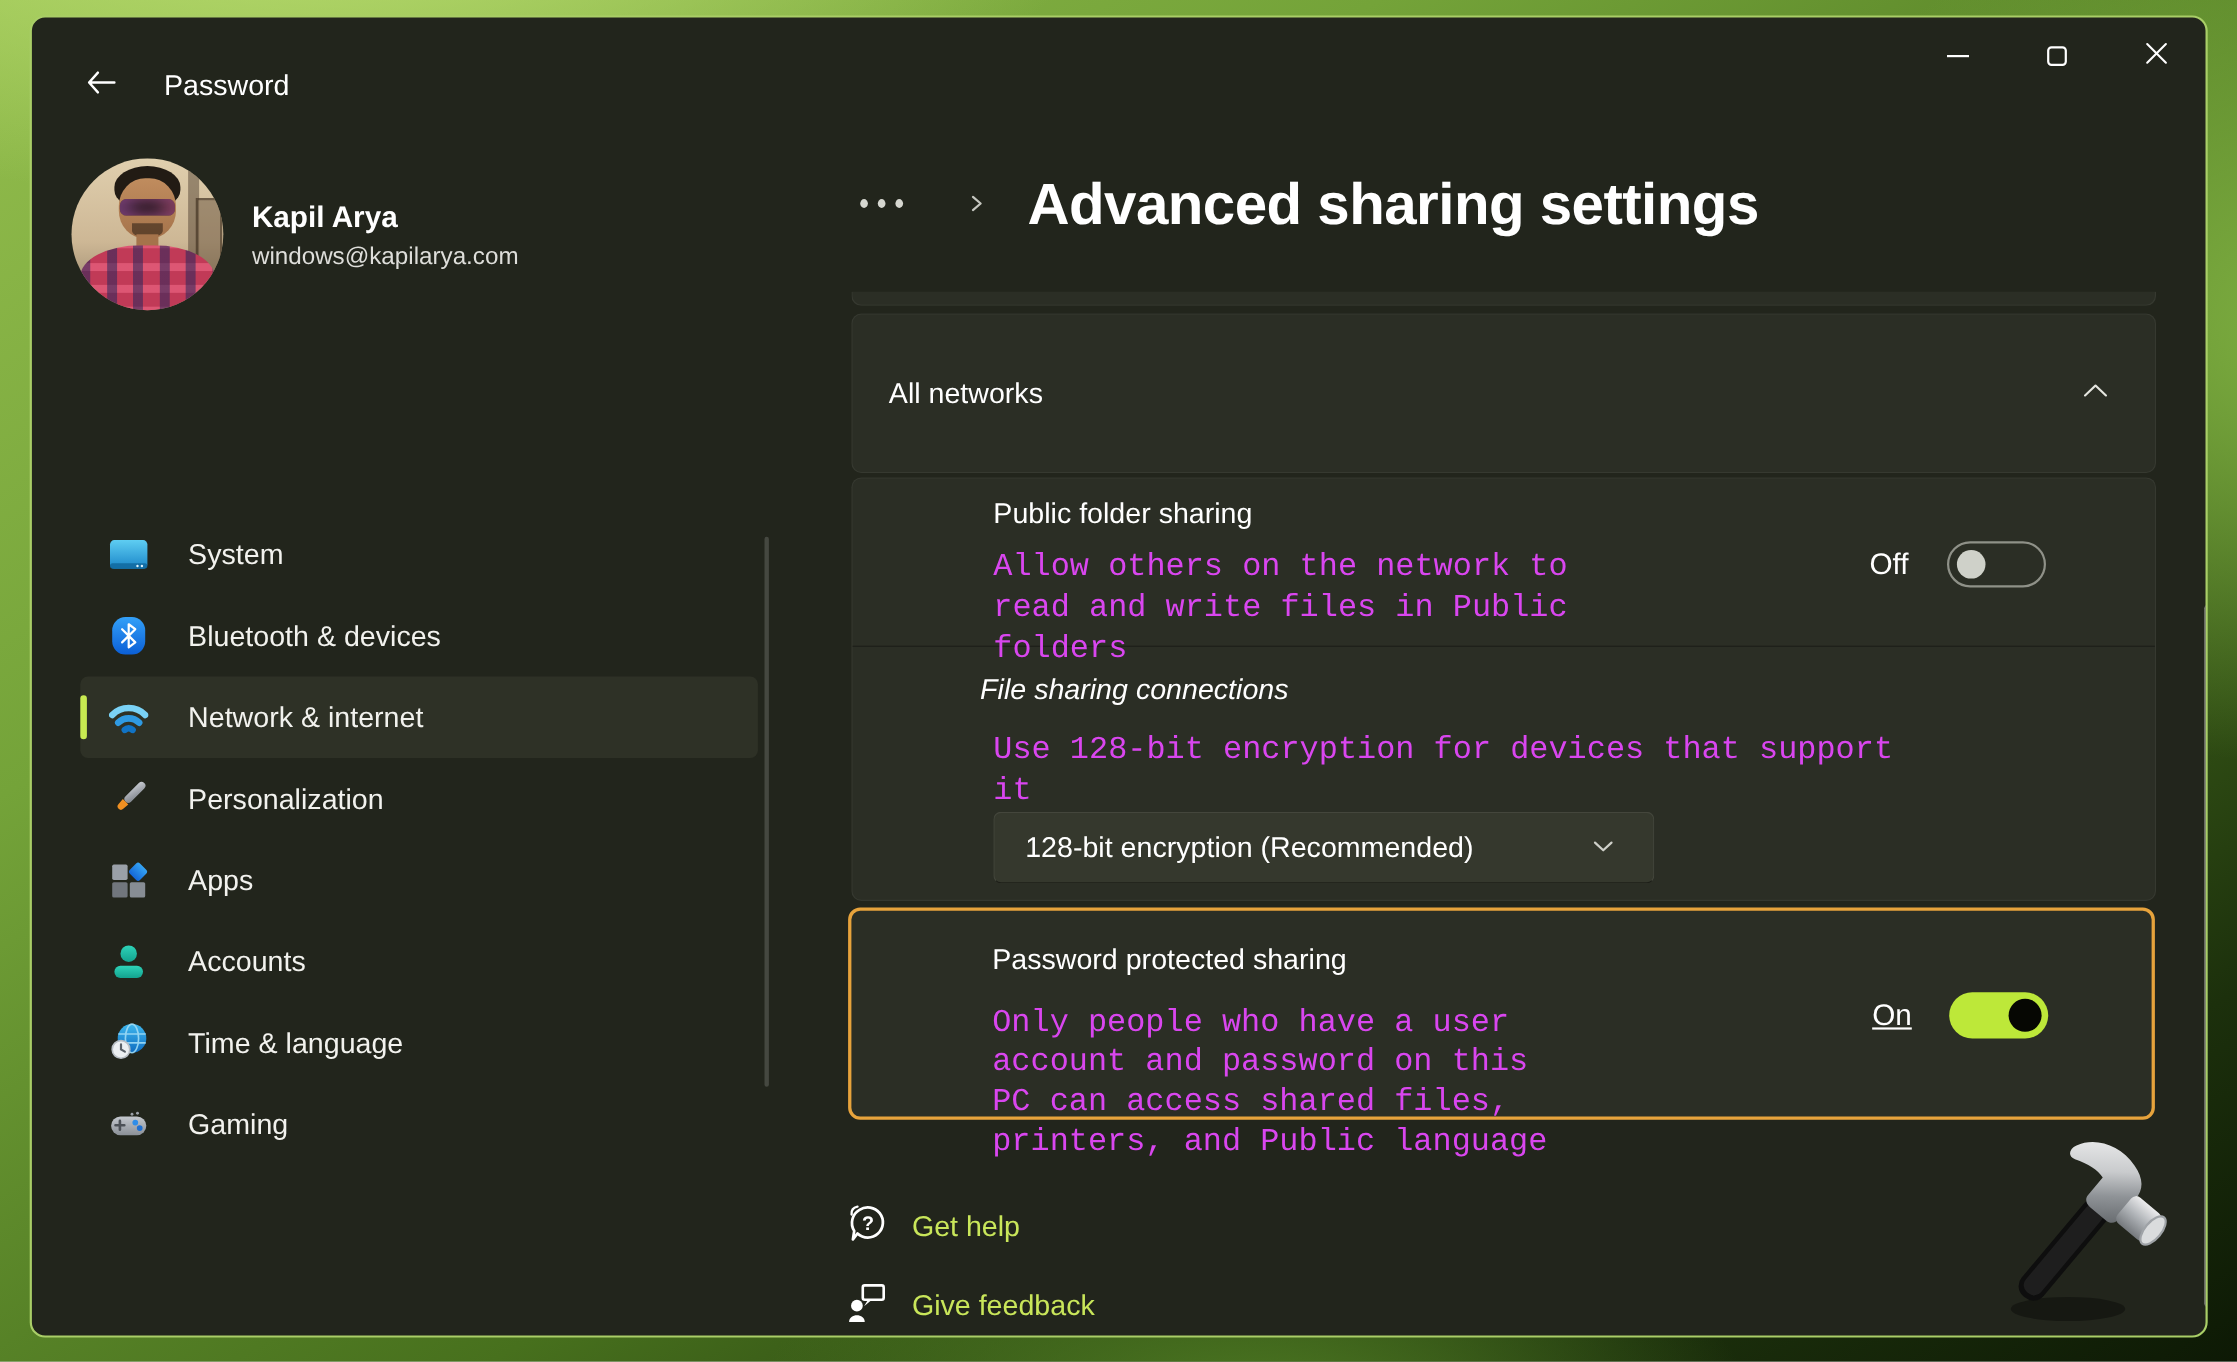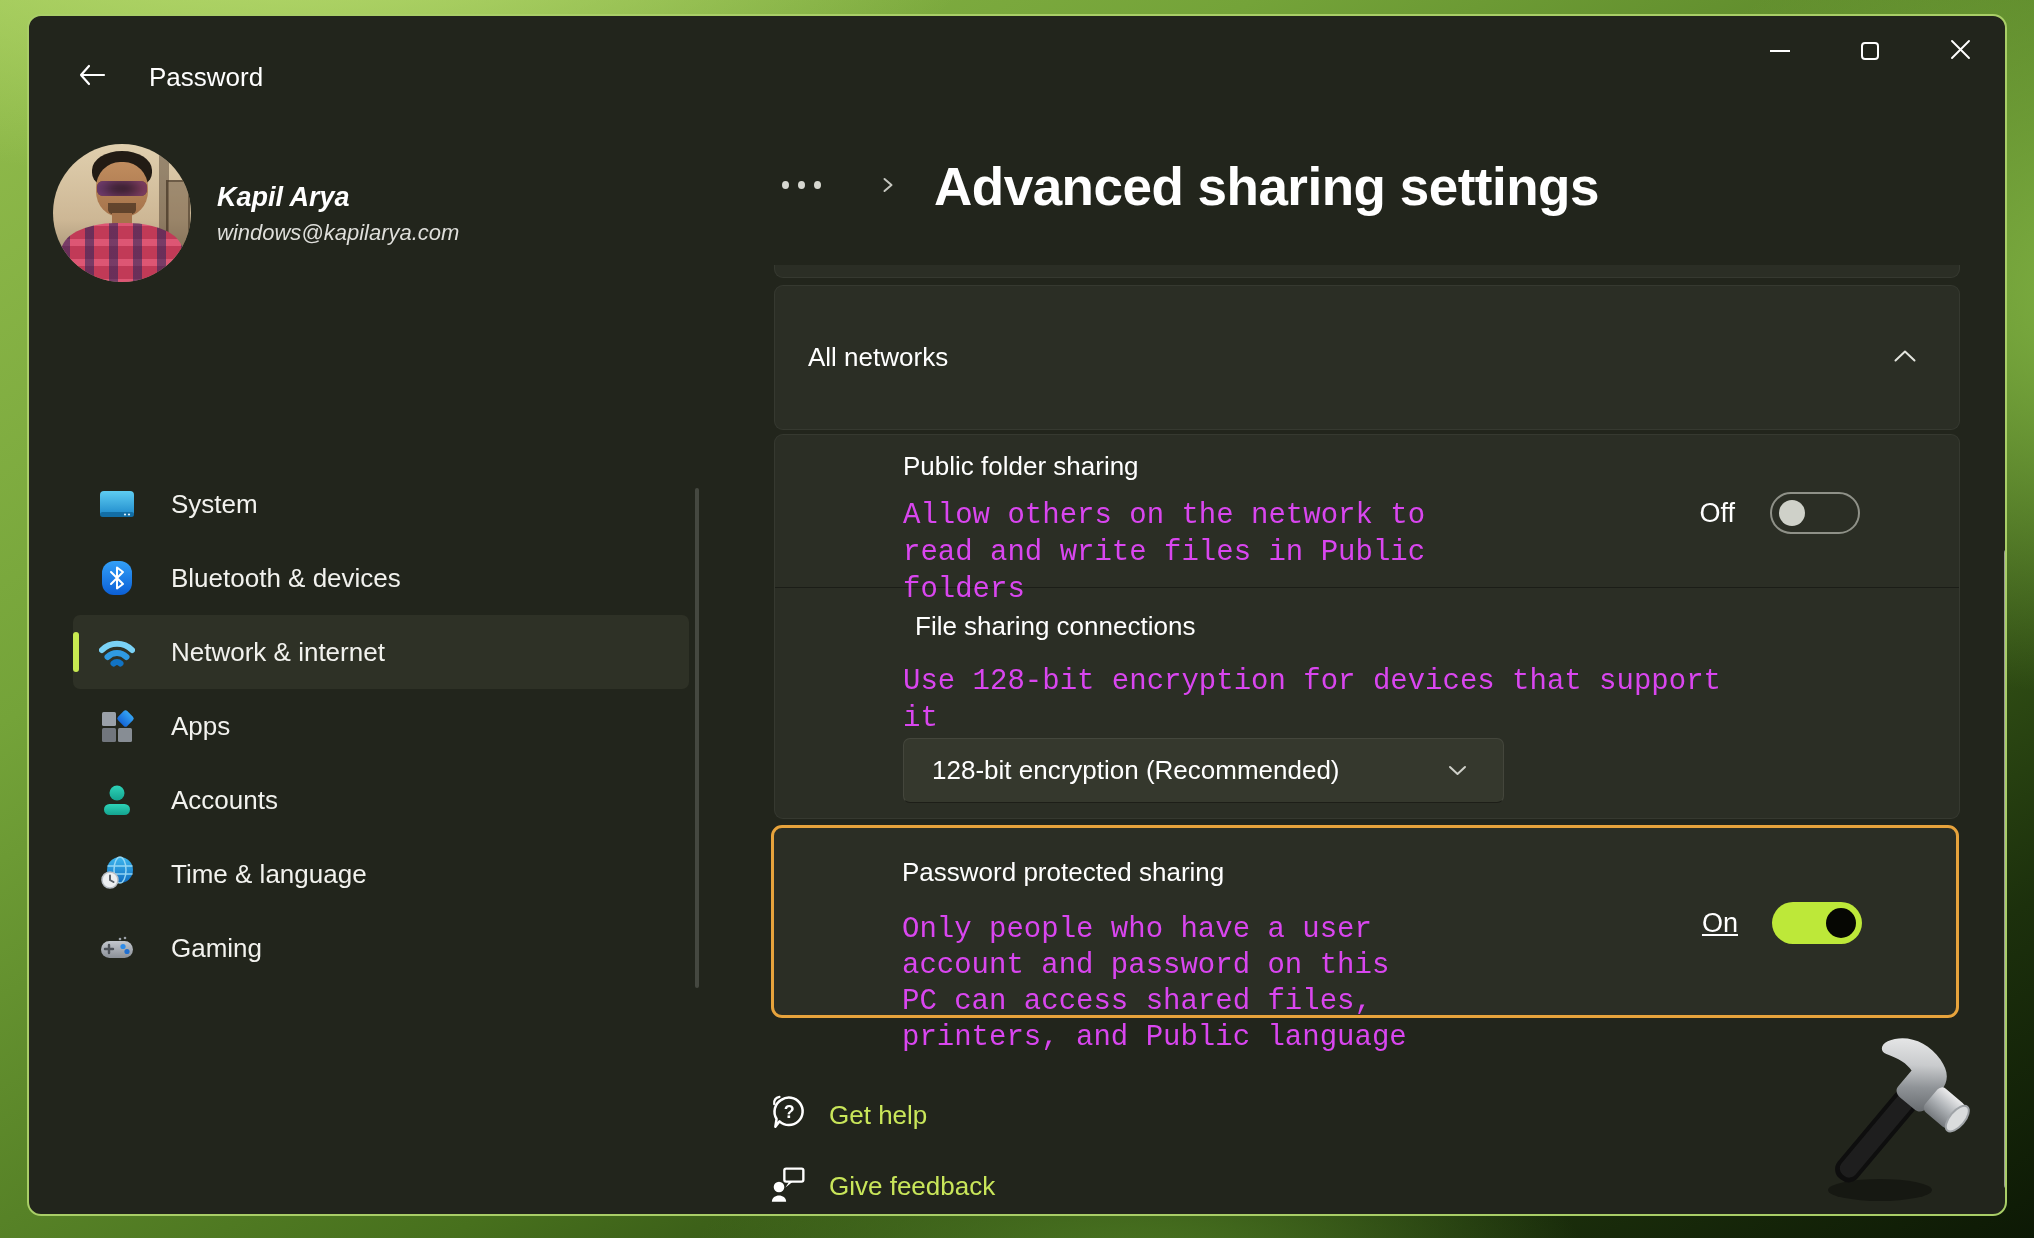--- a/index.html
+++ b/index.html
@@ -23,21 +23,21 @@
   }
   
   .back-btn { position:absolute; left:42px; top:40px; width:42px; height:40px;
     display:flex; align-items:center; justify-content:center; background:transparent; border:none; cursor:pointer; }
   .app-title { position:absolute; left:120px; top:46px; font-size:26px; color:#fff; }
   .win-controls { position:absolute; top:0; right:0; display:flex; }
   .win-btn { width:90px; height:70px; display:flex; align-items:center; justify-content:center; }
   .glyph-min { width:20px; height:2px; background:#fff; }
   .glyph-max { width:18px; height:18px; border:2px solid #fff; border-radius:4px; }
   
-  .profile { position:absolute; left:24px; top:128px; width:620px; height:142px;font-style:italic; }
+  .profile { position:absolute; left:36px; top:128px; width:620px; height:142px; }
   .avatar { position:absolute; left:0; top:0; width:138px; height:138px; border-radius:50%; overflow:hidden;
     background:linear-gradient(180deg,#e0cfae 0%,#cdb795 55%,#8d7c63 100%); }
   .av-door { position:absolute; right:16%; top:0; width:7%; height:72%; background:rgba(66,50,38,.45); }
   .av-panel { position:absolute; right:1%; top:26%; width:17%; height:52%; background:rgba(90,70,50,.45); border:2px solid rgba(60,45,30,.5); }
   .av-hair { position:absolute; top:5%; left:28%; width:44%; height:28%; background:#221b14; border-radius:50% 50% 45% 45%; }
   .av-face { position:absolute; top:13%; left:31%; width:38%; height:40%; background:linear-gradient(#c08c5e,#a5734b); border-radius:46%; }
   .av-glasses { position:absolute; top:27%; left:32%; width:36%; height:11%; background:#191214; border-radius:6px;
     box-shadow:inset 10px 0 14px rgba(150,80,160,.55), inset -10px 0 14px rgba(200,90,130,.55); }
   .av-beard { position:absolute; top:43%; left:40%; width:20%; height:9%; background:rgba(40,28,18,.55); border-radius:0 0 50% 50%; }
   .av-neck { position:absolute; top:50%; left:43%; width:14%; height:9%; background:#a5734b; }
@@ -177,20 +177,37 @@
               <path d="M8.5 20 A13.5 13.5 0 0 1 27.5 20" stroke="#2f9ae2" stroke-width="6" fill="none" stroke-linecap="round"></path>
               <path d="M14.5 26.5 A5 5 0 0 1 21.5 26.5" stroke="#1173c4" stroke-width="6" fill="none" stroke-linecap="round"></path>
             </svg>
         </span>
         <span class="nav-label">Network &amp; internet</span>
       </div>
       <div class="nav-item">
         <span class="nav-icon">
           <svg viewBox="0 0 36 36" width="36" height="36">
               <defs>
+                <linearGradient id="gBr" x1="0" y1="0" x2="1" y2="1">
+                  <stop offset="0" stop-color="#c9ccd2"></stop>
+                  <stop offset="1" stop-color="#7d828a"></stop>
+                </linearGradient>
+              </defs>
+              <g transform="rotate(45 18 18)">
+                <rect x="14.5" y="-2" width="7" height="24" rx="3.5" fill="url(#gBr)"></rect>
+                <path d="M14.5 22 h7 l-0.5 6 a3 3 0 0 1 -6 0 z" fill="#f09022"></path>
+              </g>
+            </svg>
+        </span>
+        <span class="nav-label">Personalization</span>
+      </div>
+      <div class="nav-item">
+        <span class="nav-icon">
+          <svg viewBox="0 0 36 36" width="36" height="36">
+              <defs>
                 <linearGradient id="gApp" x1="0" y1="0" x2="0" y2="1">
                   <stop offset="0" stop-color="#35a4f4"></stop>
                   <stop offset="1" stop-color="#1466d8"></stop>
                 </linearGradient>
               </defs>
               <rect x="3" y="4" width="14" height="14" rx="1.5" fill="#9aa0a8"></rect>
               <rect x="3" y="20" width="14" height="14" rx="1.5" fill="#71767d"></rect>
               <rect x="19" y="20" width="14" height="14" rx="1.5" fill="#878d94"></rect>
               <rect x="20" y="4" width="13" height="13" rx="2.5" transform="rotate(45 26.5 10.5)" fill="url(#gApp)"></rect>
             </svg>
@@ -281,21 +298,21 @@
     <div class="card card-rows">
       <div class="row-divider"></div>
 
       <div class="row-title" style="left:128px; top:16px;">Public folder sharing</div>
       <div class="row-desc" style="left:128px; top:62px; width:565px;">Allow others on the network to read and write files in Public folders</div>
       <div class="toggle-label" style="right:224px; top:63px;">Off</div>
       <div class="toggle off" style="right:99px; top:57px;">
           <div class="knob"></div>
         </div>
 
-      <div class="row-title" style="left:140px; top:176px;">File sharing connections</div>
+      <div class="row-title" style="left:116px; top:176px;font-style:italic;">File sharing connections</div>
       <div class="row-desc" style="left:128px; top:228px; width:820px;">Use 128-bit encryption for devices that support it</div>
       <div class="dropdown">
         <span class="dropdown-value">128-bit encryption (Recommended)</span>
         <span>
           <svg width="19" height="11" viewBox="0 0 19 11">
               <path d="M2 2 L9.5 9 L17 2" stroke="#cfd0c9" stroke-width="2" fill="none" stroke-linecap="round" stroke-linejoin="round"></path>
             </svg>
         </span>
       </div>
     </div>

